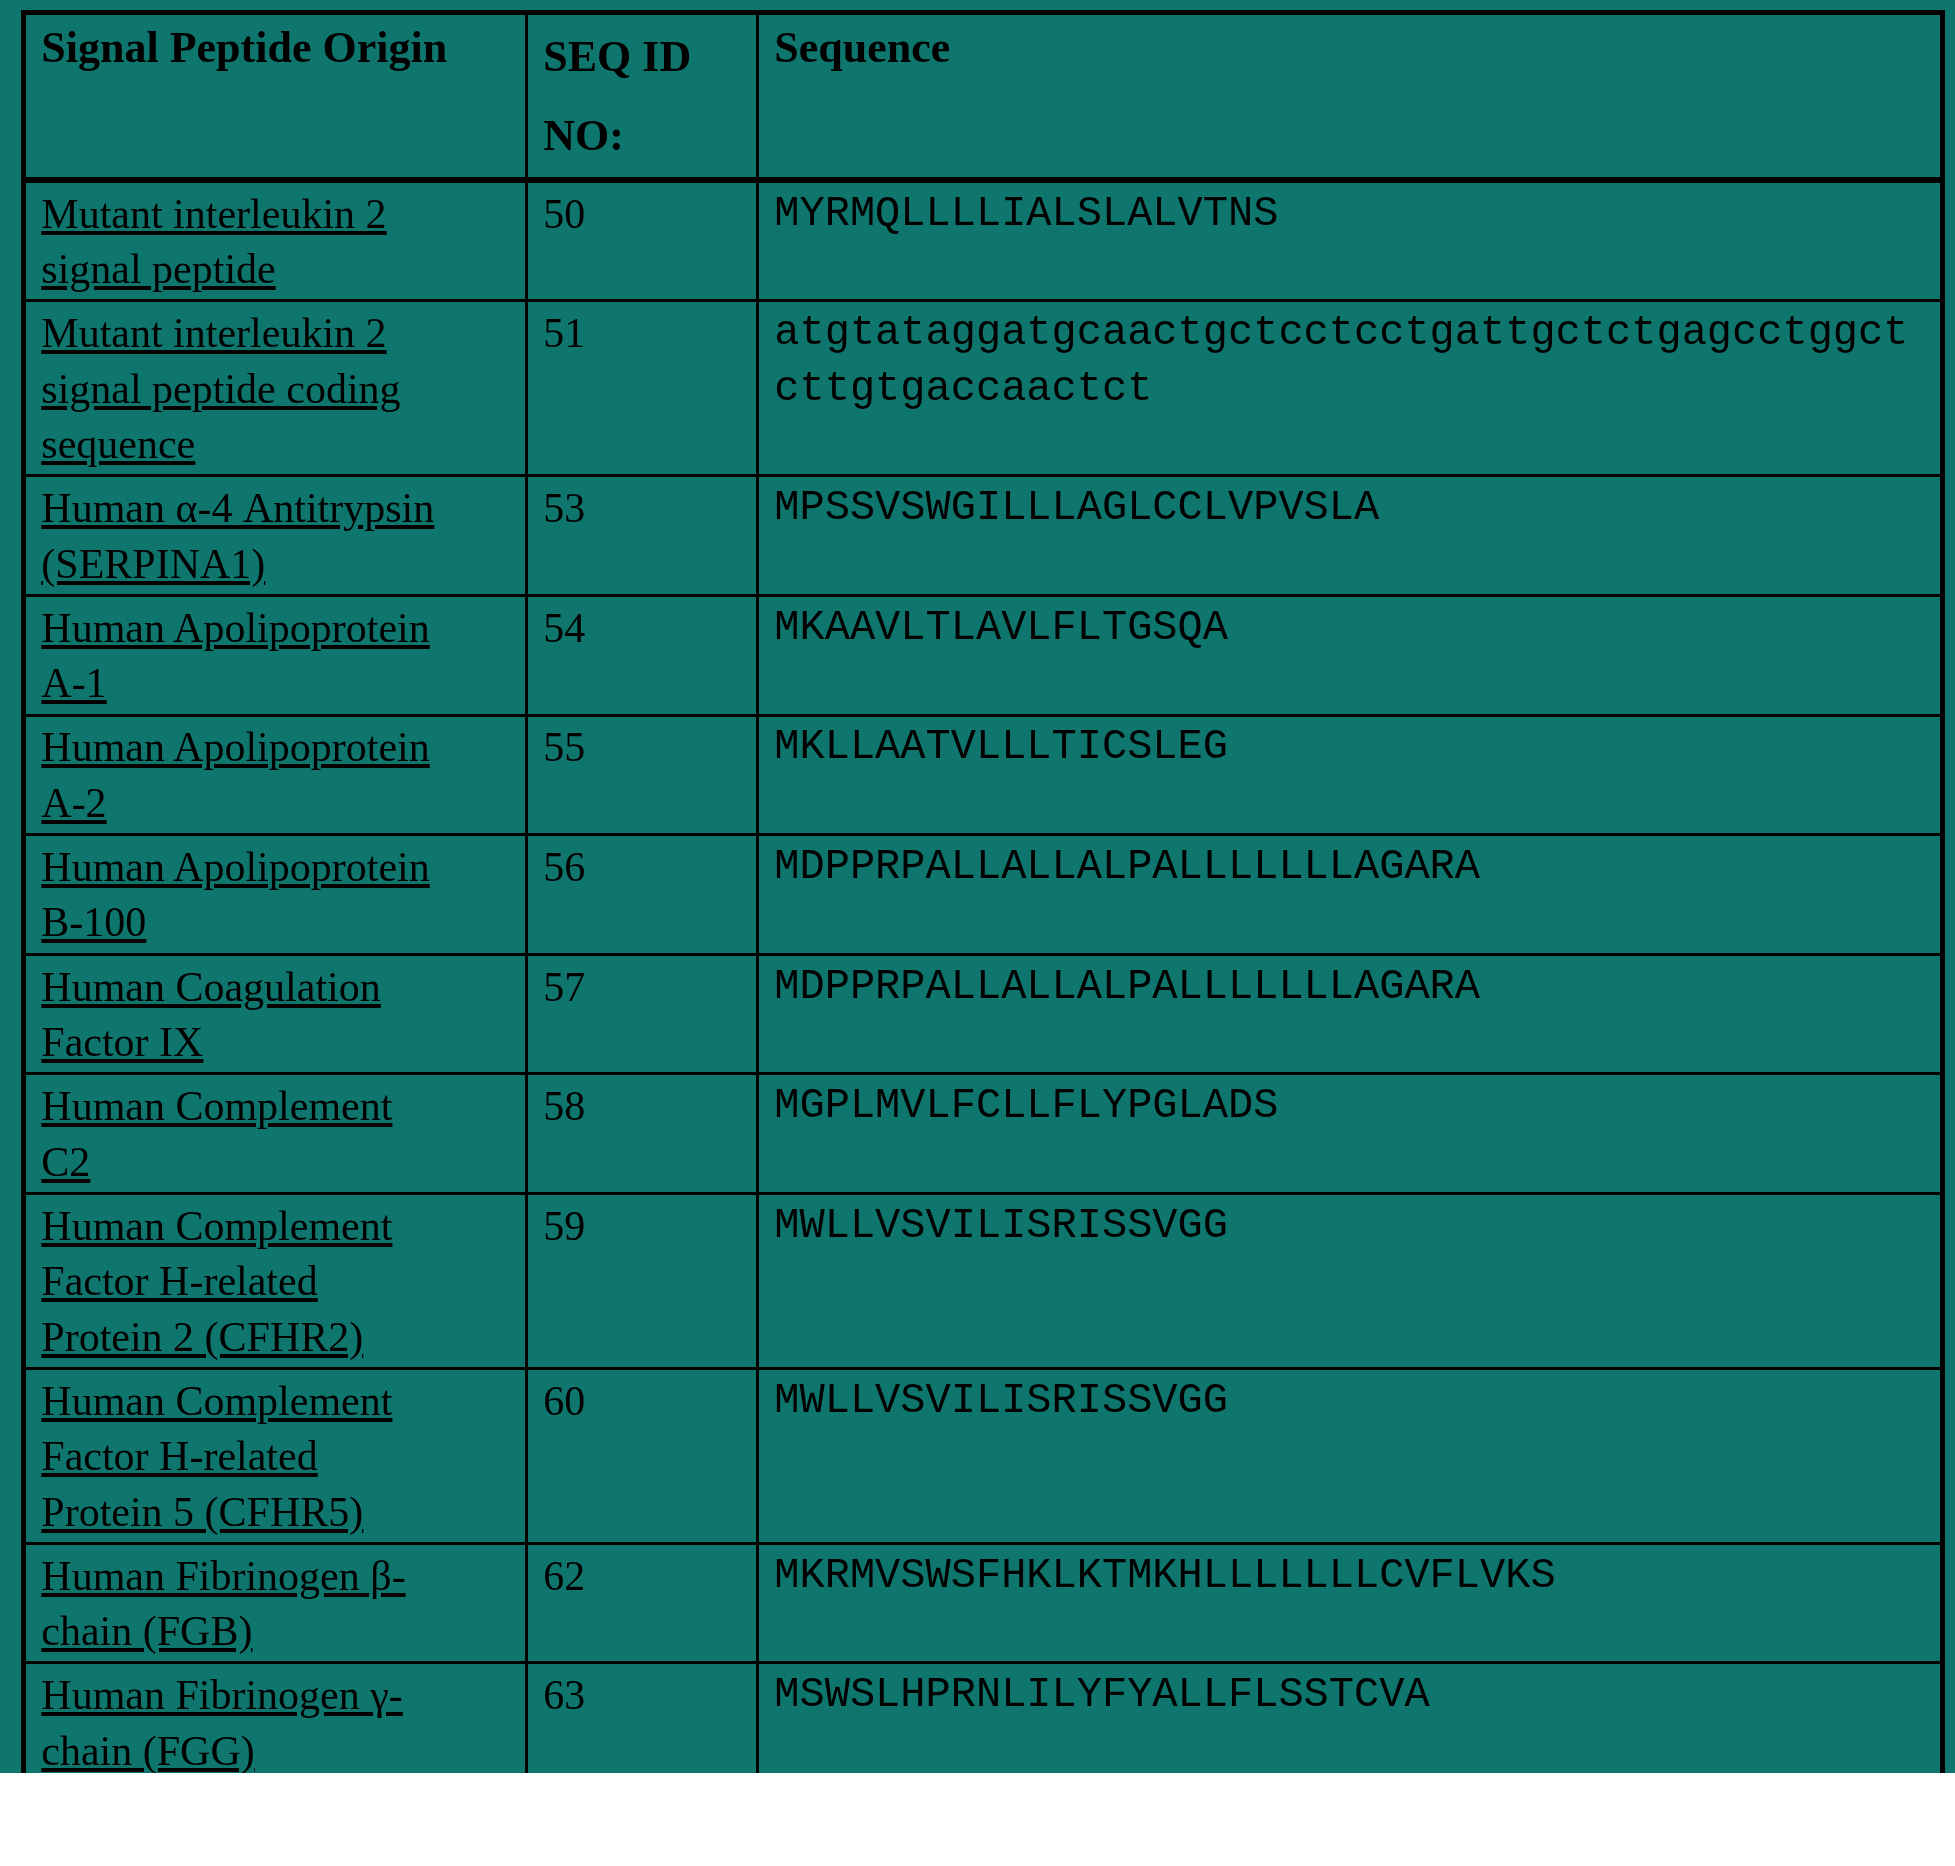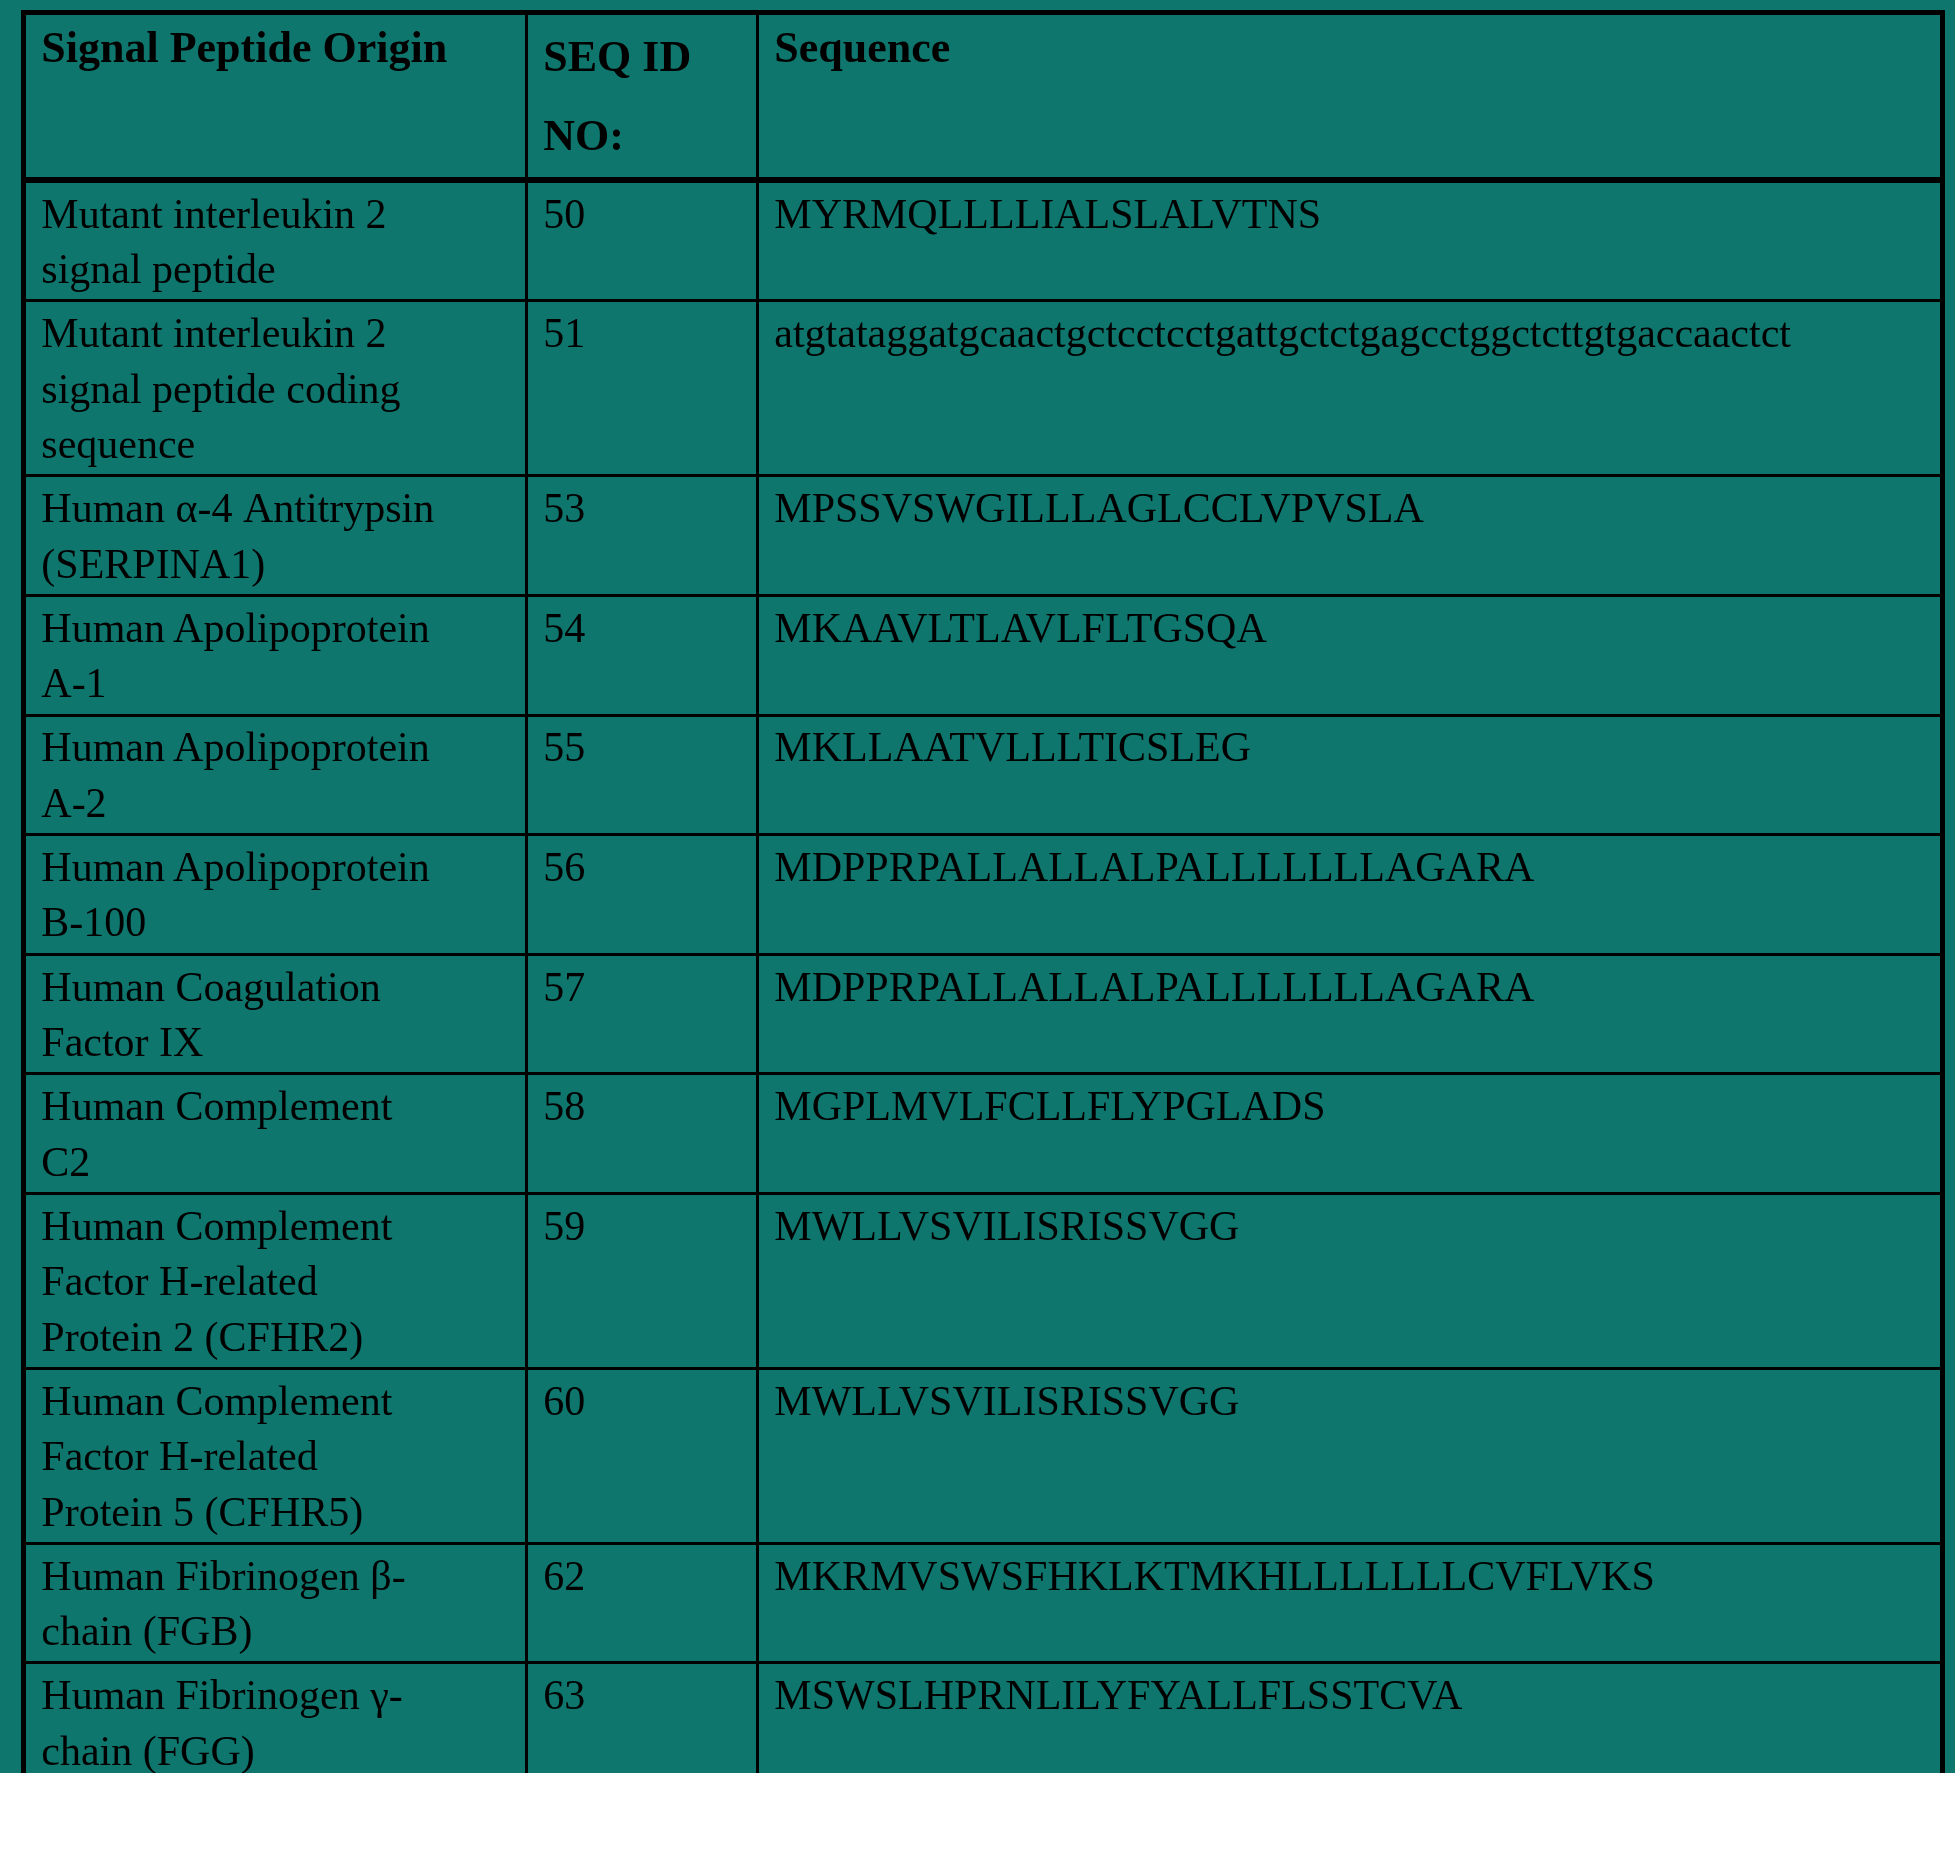--- a/index.html
+++ b/index.html
@@ -42,22 +42,22 @@
     line-height: 1.35;
   }
   .sp-table th.h-seqid {
     white-space: pre-line;
     line-height: 1.78;
   }
   .sp-table td {
     font-size: 42px;
     line-height: 1.32;
   }
-  td.cell-origin { white-space: pre-line; }
-  td.cell-seq    { word-break: break-all; }
+  td.cell-origin { white-space: pre-line; text-decoration: underline; }
+  td.cell-seq    { word-break: break-all; font-family: Liberation Mono, monospace; }
   tr.r-header    { border-bottom: 6.7px solid #000; }
 </style>
 </head>
 <body>
 
 <div class="page">
   <table class="sp-table">
     <colgroup>
       <col class="c-origin">
       <col class="c-seqid">

